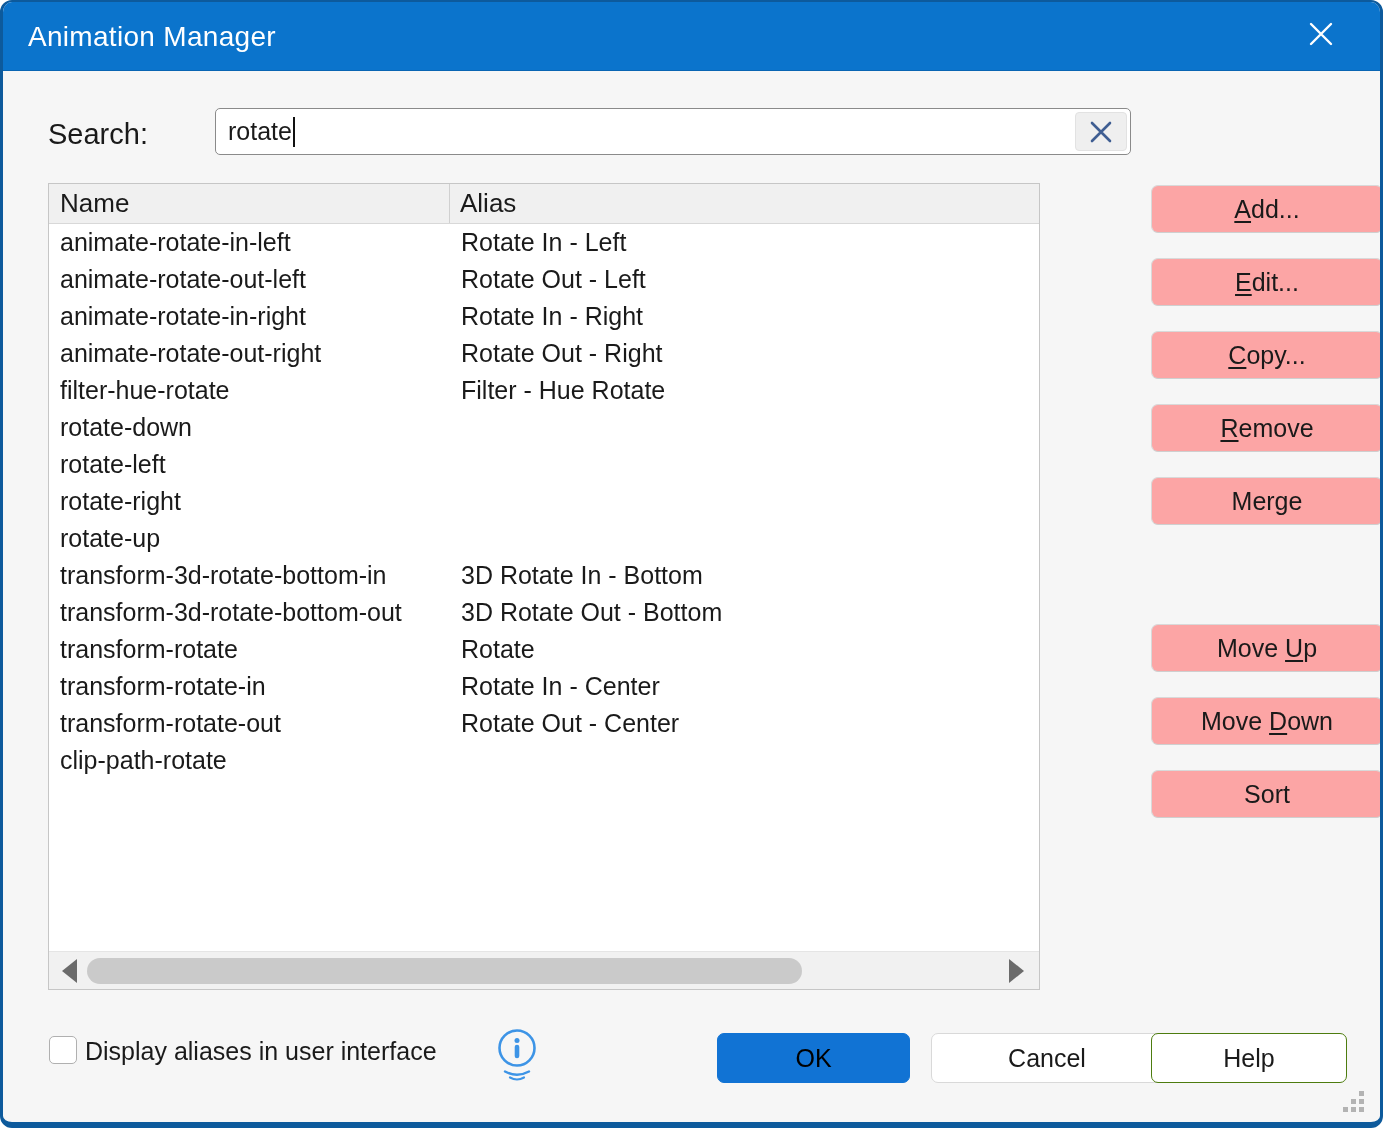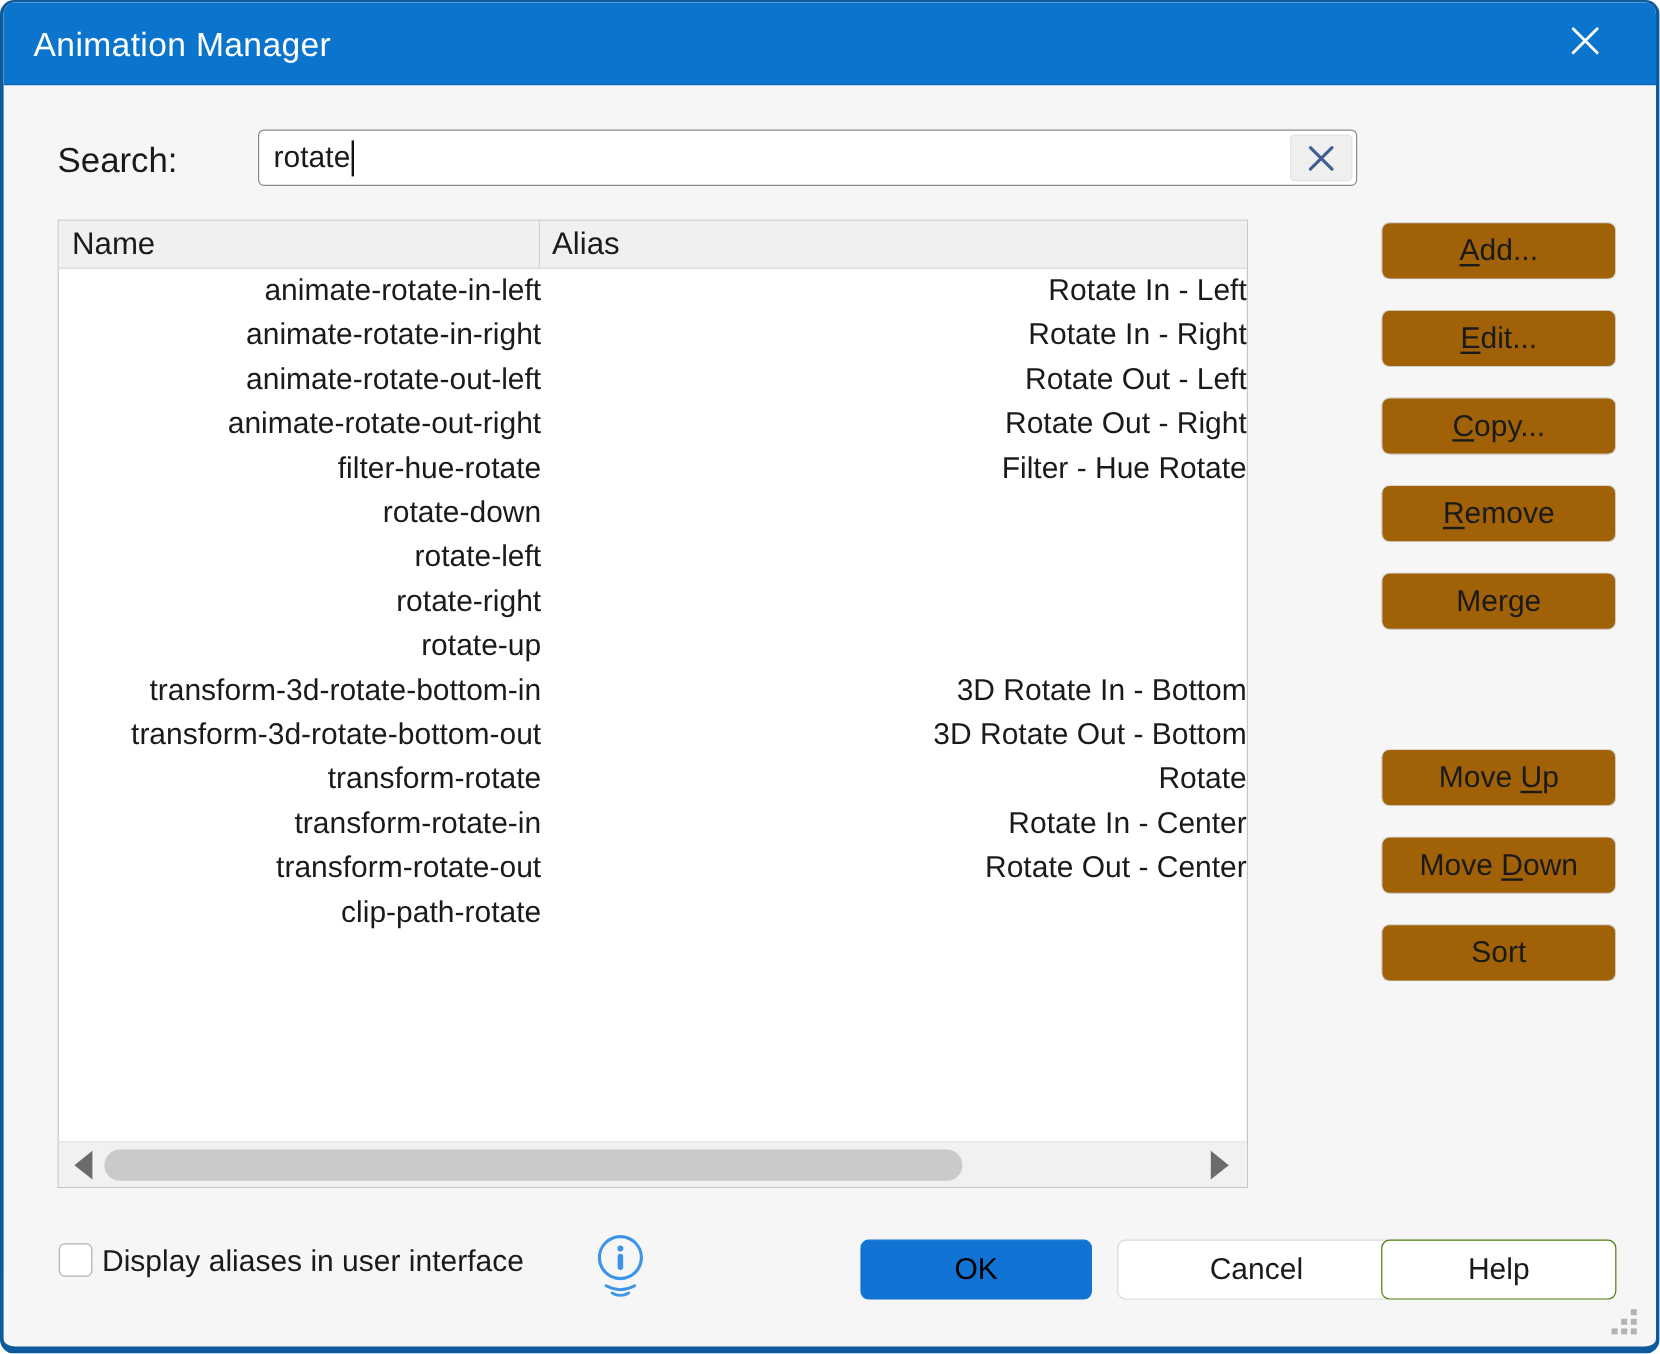--- a/index.html
+++ b/index.html
@@ -34,34 +34,34 @@
   .caret{width:2px;height:30px;background:#111;margin-left:1px;}
   .clear-btn{position:absolute;right:3px;top:3px;bottom:3px;width:52px;background:#efefef;border:1px solid #e2e2e2;border-radius:4px;display:flex;align-items:center;justify-content:center;cursor:pointer;}
   
   .list-panel{position:absolute;left:45px;top:181px;width:992px;height:807px;background:#ffffff;border:1px solid #c6c6c6;display:flex;flex-direction:column;}
   .list-header{height:40px;background:#f0f0f0;border-bottom:1px solid #d8d8d8;display:flex;font-size:26px;flex:0 0 auto;}
   .hcol{line-height:39px;white-space:nowrap;}
   .hcol.name{width:401px;border-right:1px solid #d0d0d0;padding-left:11px;}
   .hcol.alias{flex:1;padding-left:10px;}
   .table-body{flex:1 1 auto;overflow:hidden;}
   .trow{height:37px;display:flex;font-size:25px;line-height:37px;}
-  .cell{white-space:nowrap;overflow:hidden;text-align:right;}
+  .cell{white-space:nowrap;overflow:hidden;}
   .cell.name{width:402px;padding-left:11px;}
   .cell.alias{flex:1;padding-left:10px;}
   
   .hscroll{flex:0 0 auto;height:38px;background:#f1f1f1;border-top:1px solid #e5e5e5;position:relative;}
   .harrow{position:absolute;top:50%;transform:translateY(-50%);width:0;height:0;border-style:solid;cursor:pointer;}
   .harrow.left{left:13px;border-width:12px 15px 12px 0;border-color:transparent #6b6b6b transparent transparent;}
   .harrow.right{right:15px;border-width:12px 0 12px 15px;border-color:transparent transparent transparent #6b6b6b;}
   .hthumb{position:absolute;left:38px;top:6px;height:26px;width:715px;background:#cacaca;border-radius:13px;cursor:pointer;}
   
   .btn-col{position:absolute;left:1148px;display:flex;flex-direction:column;gap:25px;}
   .btn-col.actions{top:183px;}
   .btn-col.order{top:622px;}
-  .side-btn{width:196px;height:48px;background:#a16207;border:1px solid #d9d9d9;border-bottom-color:#cfcfcf;border-radius:7px;font-size:25px;color:#1a1a1a;font-family:inherit;cursor:pointer;}
+  .side-btn{width:232px;height:48px;background:#fca5a5;border:1px solid #d9d9d9;border-bottom-color:#cfcfcf;border-radius:7px;font-size:25px;color:#1a1a1a;font-family:inherit;cursor:pointer;}
   .side-btn u, .bottom-btn u{text-decoration:underline;text-underline-offset:3px;}
   
   .checkbox{position:absolute;left:46px;top:1034px;width:28px;height:28px;background:#ffffff;border:1px solid #b0b0b0;border-radius:5px;cursor:pointer;}
   .checkbox-label{position:absolute;left:82px;top:1035px;font-size:25px;line-height:28px;cursor:pointer;}
   .info-btn{position:absolute;left:490px;top:1024px;background:transparent;border:none;cursor:pointer;}
   .bottom-btn{position:absolute;top:1031px;height:50px;border-radius:7px;font-size:25px;font-family:inherit;cursor:pointer;}
   .ok-btn{left:714px;width:193px;background:var(--accent);border:1px solid var(--accent);color:#000000;}
   .cancel-btn{left:928px;width:232px;background:#ffffff;border:1px solid #d9d9d9;color:#1a1a1a;}
   .help-btn{left:1148px;width:196px;background:#ffffff;border:1px solid #4d7c0f;color:#1a1a1a;}
   
@@ -98,26 +98,26 @@
     <div class="list-header">
       <div class="hcol name">Name</div>
       <div class="hcol alias">Alias</div>
     </div>
     <div class="table-body">
         <div class="trow">
           <span class="cell name">animate-rotate-in-left</span>
           <span class="cell alias">Rotate In - Left</span>
         </div>
         <div class="trow">
+          <span class="cell name">animate-rotate-out-left</span>
+          <span class="cell alias">Rotate Out - Left</span>
+        </div>
+        <div class="trow">
           <span class="cell name">animate-rotate-in-right</span>
           <span class="cell alias">Rotate In - Right</span>
-        </div>
-        <div class="trow">
-          <span class="cell name">animate-rotate-out-left</span>
-          <span class="cell alias">Rotate Out - Left</span>
         </div>
         <div class="trow">
           <span class="cell name">animate-rotate-out-right</span>
           <span class="cell alias">Rotate Out - Right</span>
         </div>
         <div class="trow">
           <span class="cell name">filter-hue-rotate</span>
           <span class="cell alias">Filter - Hue Rotate</span>
         </div>
         <div class="trow">

